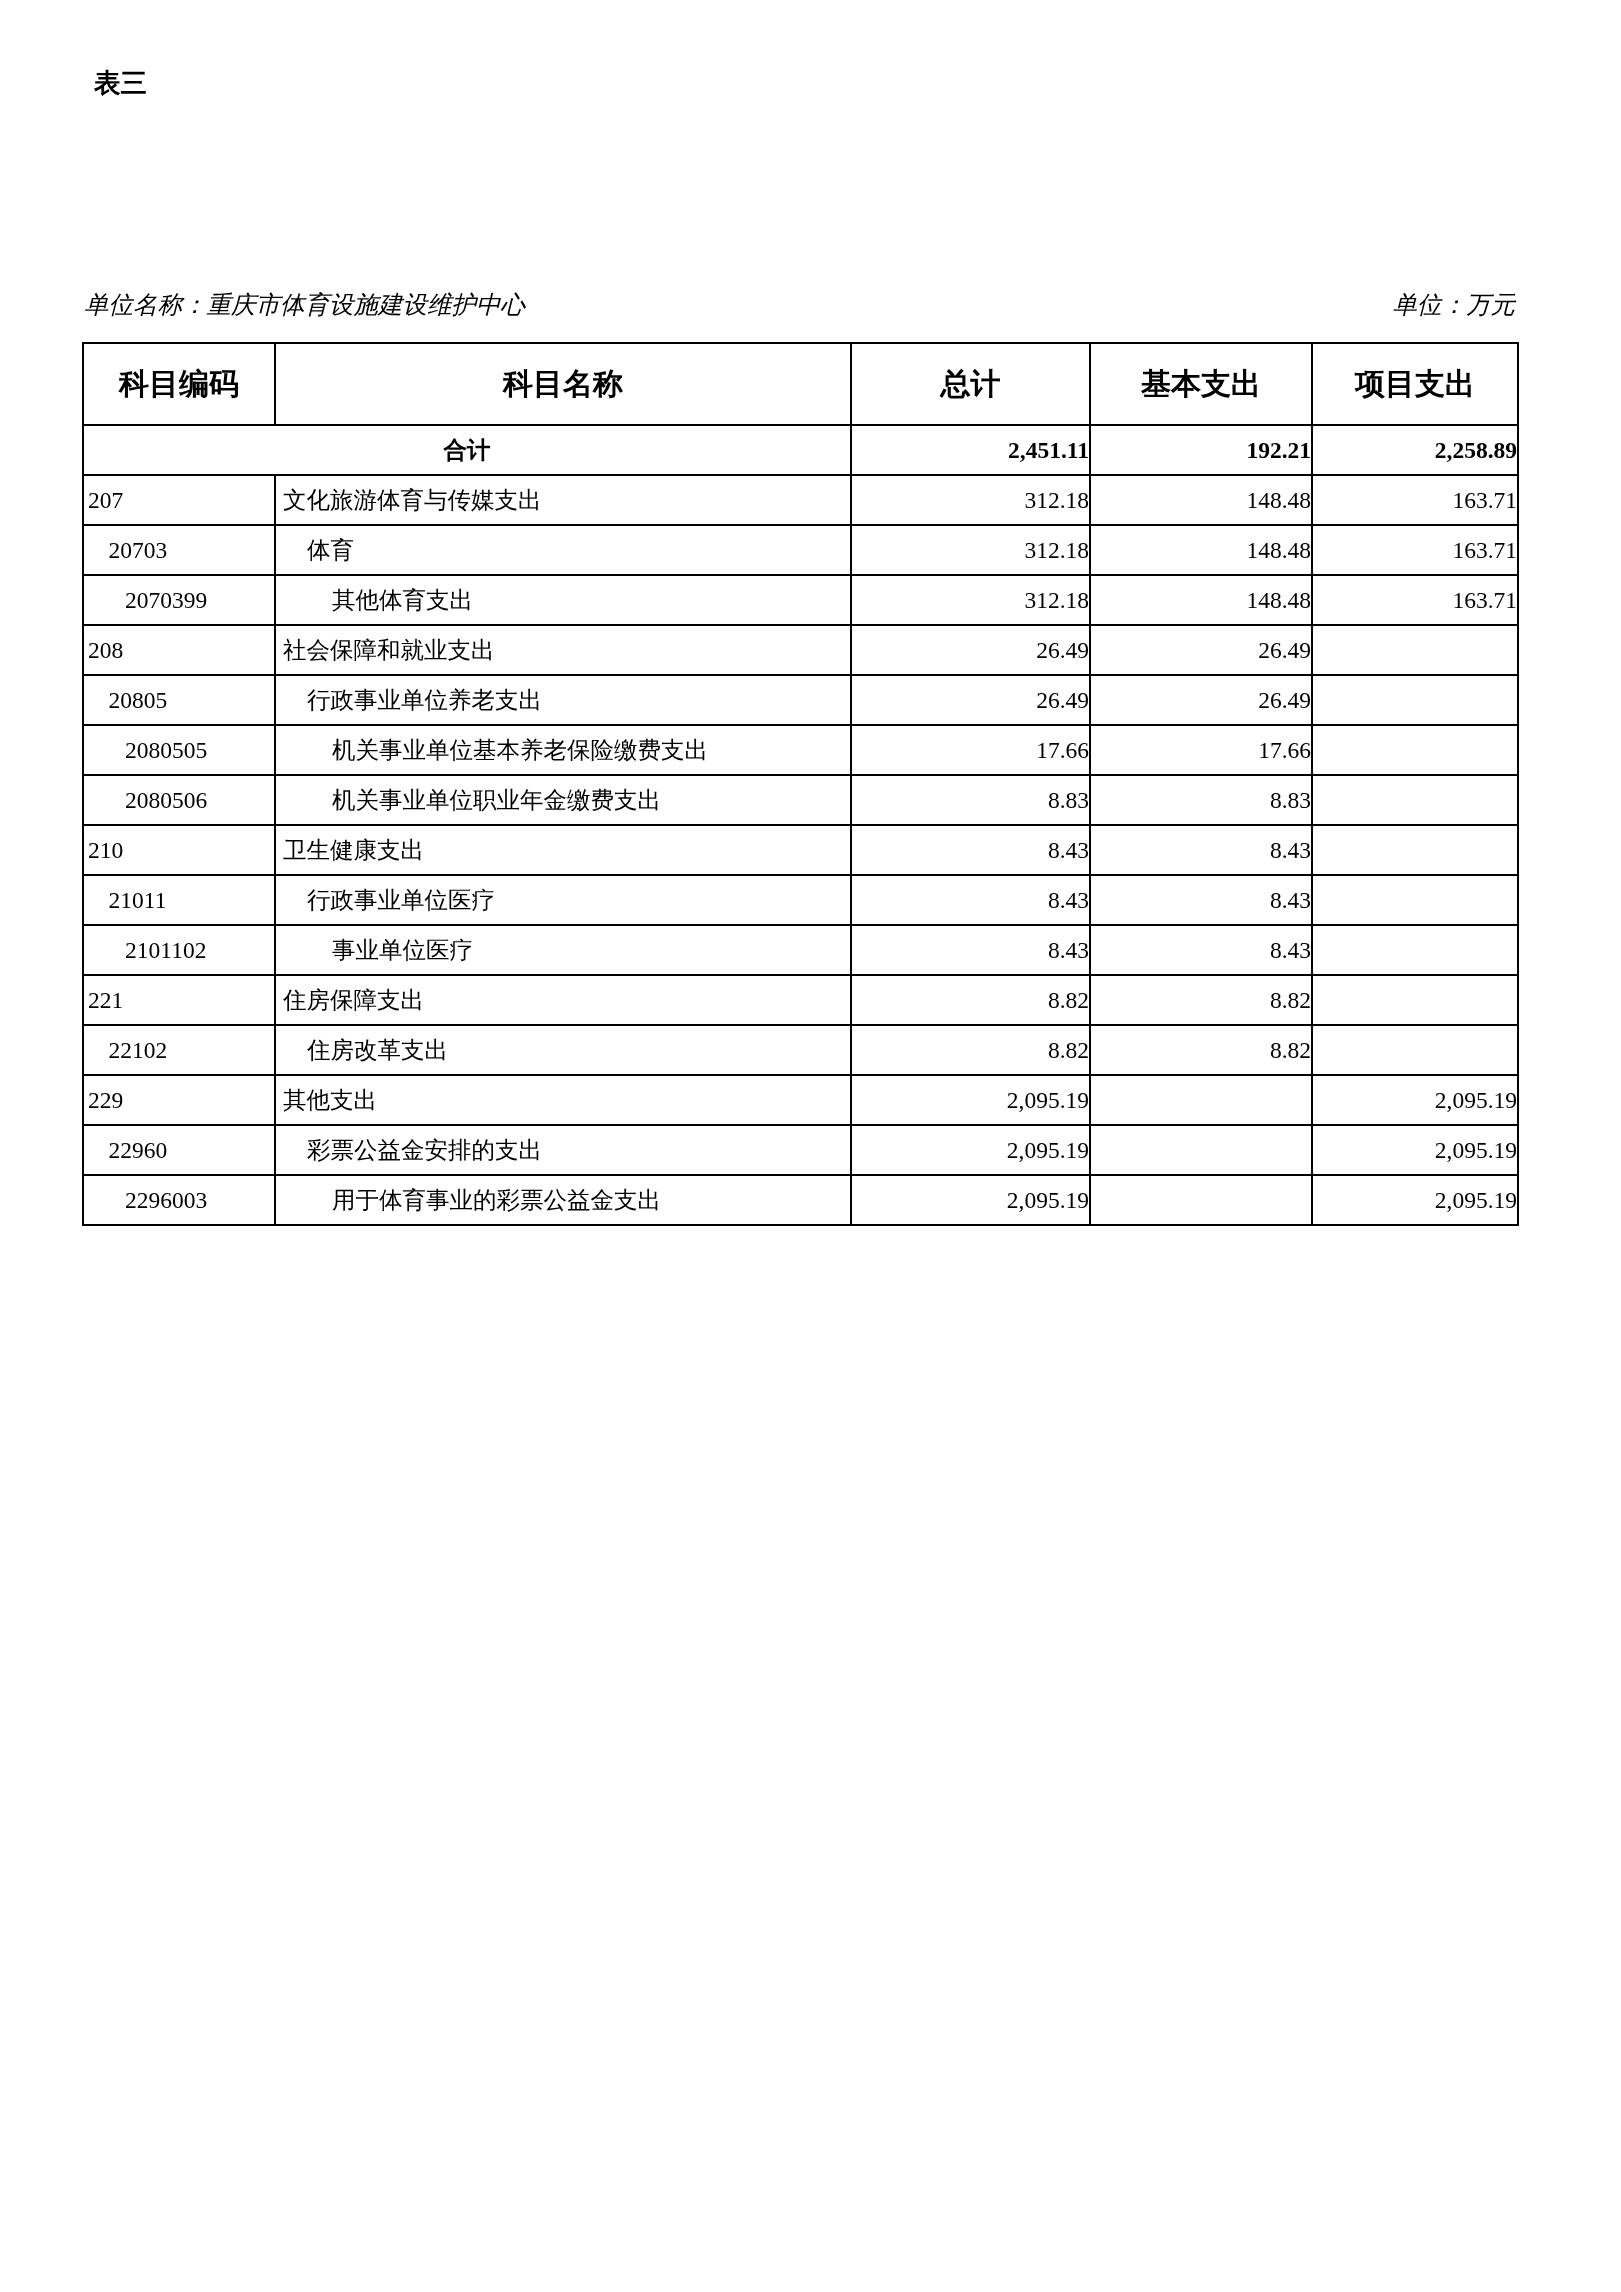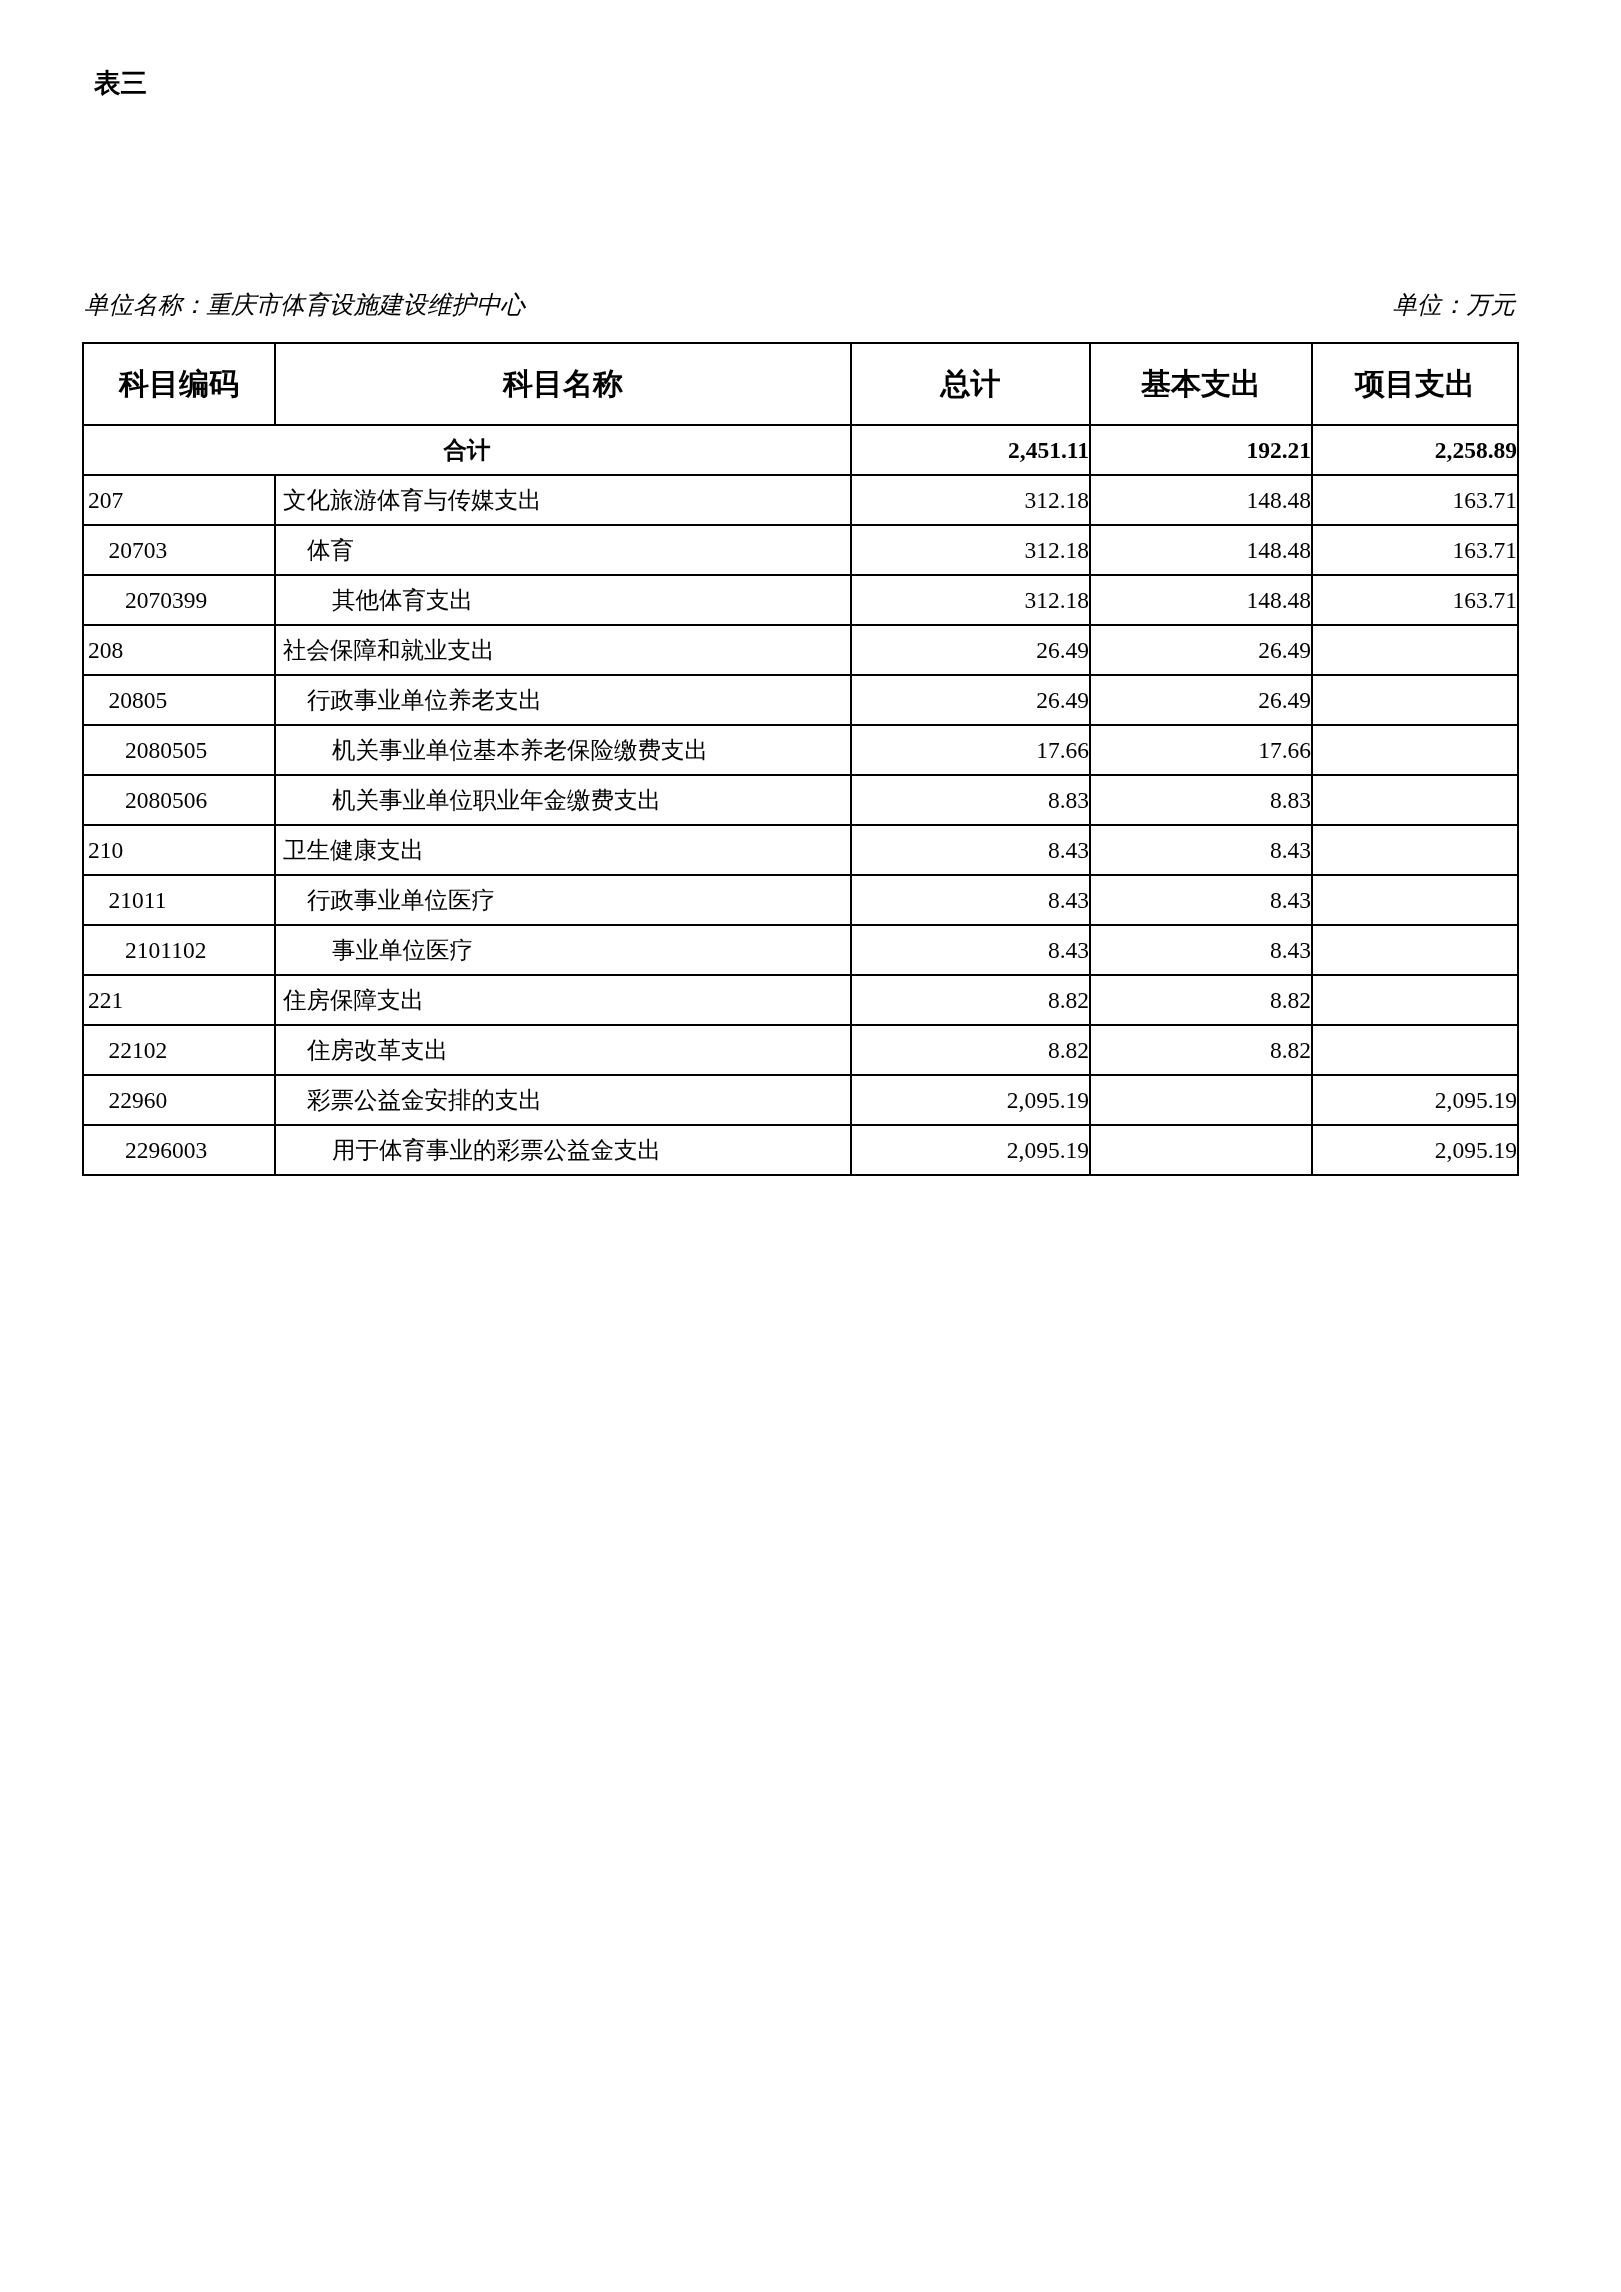--- a/index.html
+++ b/index.html
@@ -214,20 +214,27 @@
     <td class="num"></td>
   </tr>
         <tr>
     <td class="code lv2">22102</td>
     <td class="name lv2">住房改革支出</td>
     <td class="num">8.82</td>
     <td class="num">8.82</td>
     <td class="num"></td>
   </tr>
         <tr>
+    <td class="code lv1">229</td>
+    <td class="name lv1">其他支出</td>
+    <td class="num">2,095.19</td>
+    <td class="num"></td>
+    <td class="num">2,095.19</td>
+  </tr>
+        <tr>
     <td class="code lv2">22960</td>
     <td class="name lv2">彩票公益金安排的支出</td>
     <td class="num">2,095.19</td>
     <td class="num"></td>
     <td class="num">2,095.19</td>
   </tr>
         <tr>
     <td class="code lv3">2296003</td>
     <td class="name lv3">用于体育事业的彩票公益金支出</td>
     <td class="num">2,095.19</td>

